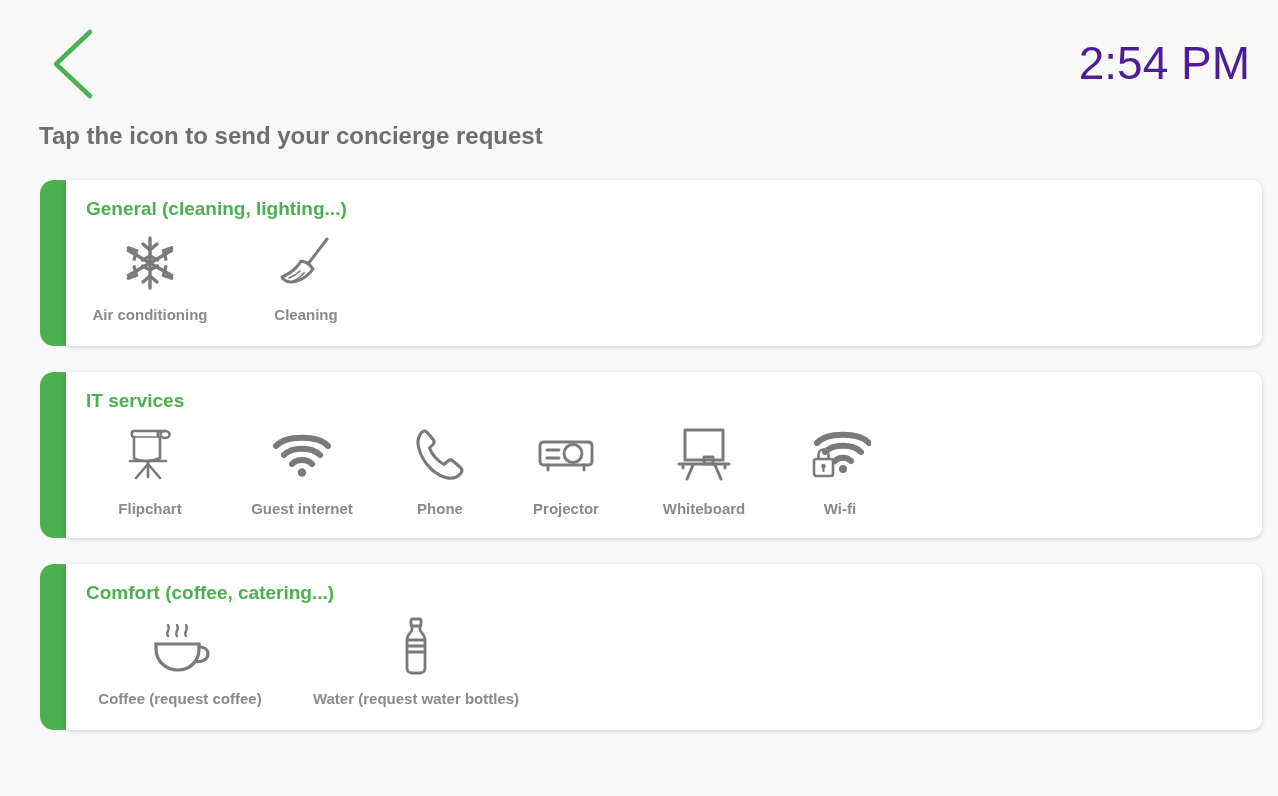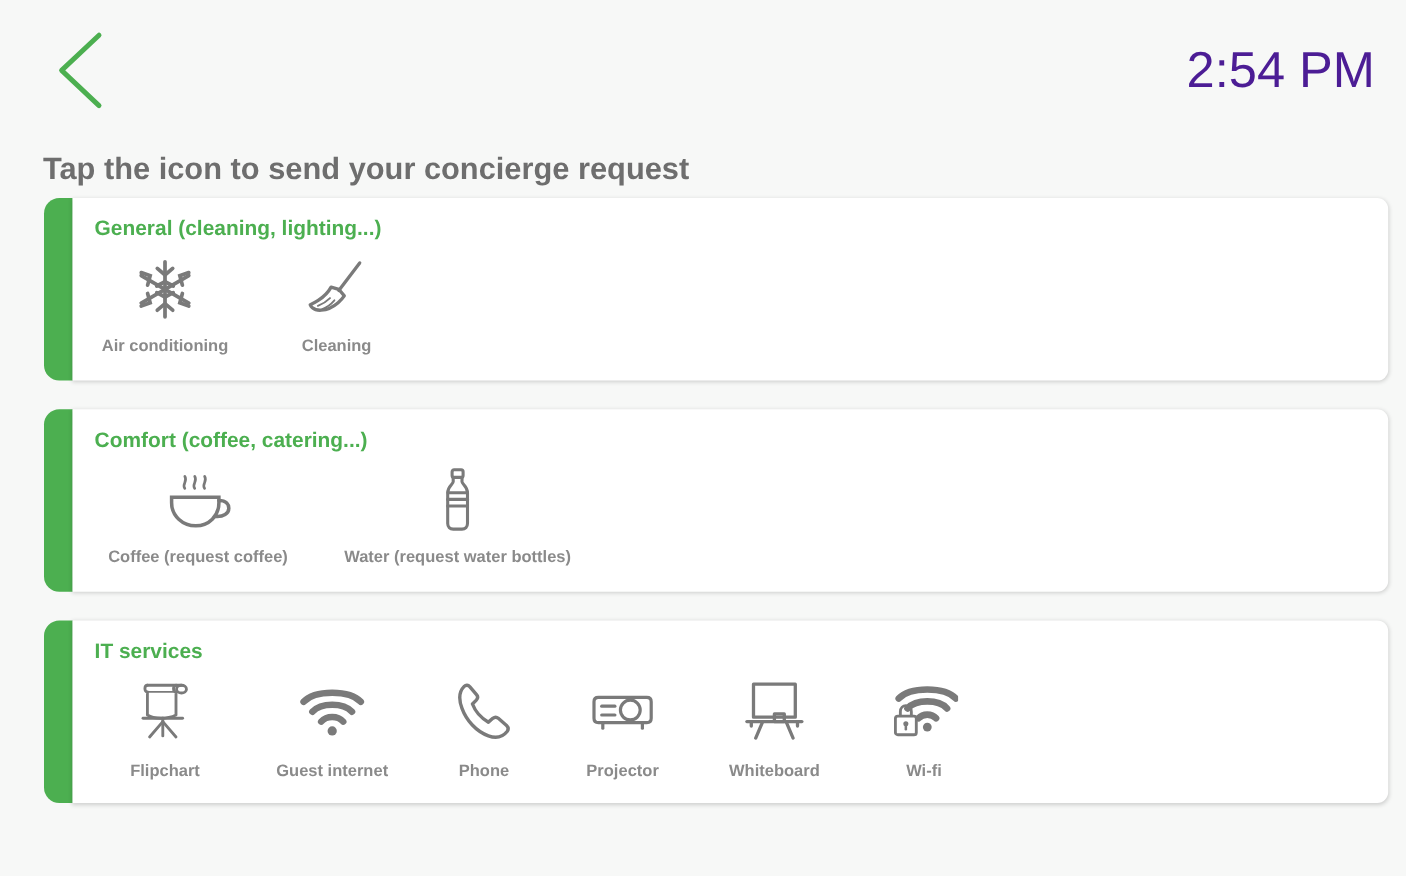--- a/index.html
+++ b/index.html
@@ -47,22 +47,22 @@
     top: 36px;
     font-size: 46px;
     font-weight: normal;
     color: #4c1d95;
   }
 
   
   .instruction {
     position: absolute;
     left: 39px;
-    top: 138px;
-    font-size: 28px;
+    top: 122px;
+    font-size: 24px;
     font-weight: bold;
     color: #6e6e6e;
   }
 
   
   .cards {
     position: absolute;
     left: 12px;
     top: 180px;
     width: 1278px;
@@ -208,20 +208,124 @@
               </g>
             </svg>
           </div>
           <div class="item-label">Cleaning</div>
         </div>
 
       </div>
     </div>
   </div>
 
+  <div class="card card-it">
+    <div class="card-accent"></div>
+    <div class="card-body">
+      <div class="card-title">IT services</div>
+      <div class="items">
+
+        <div class="item">
+          <div class="item-icon">
+            <svg width="56" height="60" viewBox="0 0 56 60">
+              <g fill="none" stroke="#7a7a7a" stroke-width="2.6" stroke-linecap="round" stroke-linejoin="round">
+                <path d="M12,7 L43,7"></path>
+                <ellipse cx="43" cy="10.5" rx="4.5" ry="3.5"></ellipse>
+                <path d="M12,7 C9,7 9,13 12,13 L12,34 C18,38 30,38 38,34 L38,13 C35,13 35,7 38,7"></path>
+                <path d="M12,13 L38,13" stroke-width="1.6"></path>
+                <line x1="8" y1="37" x2="44" y2="37"></line>
+                <line x1="26" y1="37" x2="26" y2="53"></line>
+                <line x1="26" y1="40" x2="14" y2="54"></line>
+                <line x1="26" y1="40" x2="38" y2="54"></line>
+              </g>
+            </svg>
+          </div>
+          <div class="item-label">Flipchart</div>
+        </div>
+
+        <div class="item">
+          <div class="item-icon">
+            <svg width="62" height="52" viewBox="0 0 62 52">
+              <g fill="none" stroke="#7a7a7a" stroke-linecap="round">
+                <path d="M5,18 C15,7 47,7 57,18" stroke-width="6"></path>
+                <path d="M13,27 C21,18.5 41,18.5 49,27" stroke-width="6"></path>
+                <path d="M21,36 C26,30.5 36,30.5 41,36" stroke-width="6"></path>
+              </g>
+              <circle cx="31" cy="44.5" r="4.2" fill="#7a7a7a"></circle>
+            </svg>
+          </div>
+          <div class="item-label">Guest internet</div>
+        </div>
+
+        <div class="item">
+          <div class="item-icon">
+            <svg width="54" height="58" viewBox="0 0 54 58">
+              <path d="M9,7 C4,12 4,19 7,27 C11,38 20,48 31,52 C38,54.5 44,53 48,48 C49.5,46 49,44 47.5,42.5 L40,36 C38.5,34.7 36.5,34.8 35,36 L31,39.5 C24,35.5 19,29.5 16.5,23 L20,19.5 C21.4,18 21.5,16 20.2,14.5 L14,7.2 C12.6,5.7 10.6,5.4 9,7 Z" fill="none" stroke="#7a7a7a" stroke-width="3.1" stroke-linejoin="round"></path>
+            </svg>
+          </div>
+          <div class="item-label">Phone</div>
+        </div>
+
+        <div class="item">
+          <div class="item-icon">
+            <svg width="62" height="48" viewBox="0 0 62 48">
+              <g fill="none" stroke="#7a7a7a" stroke-width="2.9" stroke-linecap="round" stroke-linejoin="round">
+                <path d="M5,16 C5,13.5 6.5,12 9,12 L53,12 C55.5,12 57,13.5 57,16 L57,31 C57,33.5 55.5,35 53,35 L9,35 C6.5,35 5,33.5 5,31 Z"></path>
+                <circle cx="38" cy="23.5" r="9"></circle>
+                <line x1="12" y1="20" x2="24" y2="20"></line>
+                <line x1="12" y1="28" x2="24" y2="28"></line>
+                <line x1="13" y1="35" x2="13" y2="40"></line>
+                <line x1="49" y1="35" x2="49" y2="40"></line>
+              </g>
+            </svg>
+          </div>
+          <div class="item-label">Projector</div>
+        </div>
+
+        <div class="item">
+          <div class="item-icon">
+            <svg width="60" height="60" viewBox="0 0 60 60">
+              <g fill="none" stroke="#7a7a7a" stroke-width="3" stroke-linecap="round" stroke-linejoin="round">
+                <rect x="11" y="6" width="38" height="30"></rect>
+                <line x1="5" y1="40" x2="55" y2="40"></line>
+                <rect x="30" y="33" width="9" height="7"></rect>
+                <line x1="9" y1="40" x2="9" y2="44"></line>
+                <line x1="51" y1="40" x2="51" y2="44"></line>
+                <line x1="19" y1="41" x2="13" y2="55"></line>
+                <line x1="41" y1="41" x2="47" y2="55"></line>
+              </g>
+            </svg>
+          </div>
+          <div class="item-label">Whiteboard</div>
+        </div>
+
+        <div class="item">
+          <div class="item-icon">
+            <svg width="62" height="54" viewBox="0 0 62 54">
+              <g fill="none" stroke="#7a7a7a" stroke-linecap="round">
+                <path d="M8,16 C18,5 50,5 60,16" stroke-width="6"></path>
+                <path d="M16,25 C24,16.5 44,16.5 52,25" stroke-width="6"></path>
+                <path d="M26,34 C30,29.5 38,29.5 42,34" stroke-width="6"></path>
+              </g>
+              <circle cx="34" cy="42" r="4" fill="#7a7a7a"></circle>
+              <g fill="none" stroke="#7a7a7a" stroke-width="2.6" stroke-linejoin="round">
+                <rect x="5" y="32" width="19" height="17" rx="2.2" fill="#ffffff"></rect>
+                <path d="M9.5,32 L9.5,28 C9.5,24.5 12,22.5 14.5,22.5 C17,22.5 19.5,24.5 19.5,28 L19.5,32"></path>
+              </g>
+              <circle cx="14.5" cy="39" r="2.3" fill="#7a7a7a"></circle>
+              <line x1="14.5" y1="39" x2="14.5" y2="44" stroke="#7a7a7a" stroke-width="2.3" stroke-linecap="round"></line>
+            </svg>
+          </div>
+          <div class="item-label">Wi-fi</div>
+        </div>
+
+      </div>
+    </div>
+  </div>
+
   <div class="card card-comfort">
     <div class="card-accent"></div>
     <div class="card-body">
       <div class="card-title">Comfort (coffee, catering...)</div>
       <div class="items">
 
         <div class="item">
           <div class="item-icon">
             <svg width="68" height="62" viewBox="0 0 68 62">
               <g fill="none" stroke="#7a7a7a" stroke-linecap="round">
@@ -252,117 +356,13 @@
               </g>
             </svg>
           </div>
           <div class="item-label">Water (request water bottles)</div>
         </div>
 
       </div>
     </div>
   </div>
 
-  <div class="card card-it">
-    <div class="card-accent"></div>
-    <div class="card-body">
-      <div class="card-title">IT services</div>
-      <div class="items">
-
-        <div class="item">
-          <div class="item-icon">
-            <svg width="56" height="60" viewBox="0 0 56 60">
-              <g fill="none" stroke="#7a7a7a" stroke-width="2.6" stroke-linecap="round" stroke-linejoin="round">
-                <path d="M12,7 L43,7"></path>
-                <ellipse cx="43" cy="10.5" rx="4.5" ry="3.5"></ellipse>
-                <path d="M12,7 C9,7 9,13 12,13 L12,34 C18,38 30,38 38,34 L38,13 C35,13 35,7 38,7"></path>
-                <path d="M12,13 L38,13" stroke-width="1.6"></path>
-                <line x1="8" y1="37" x2="44" y2="37"></line>
-                <line x1="26" y1="37" x2="26" y2="53"></line>
-                <line x1="26" y1="40" x2="14" y2="54"></line>
-                <line x1="26" y1="40" x2="38" y2="54"></line>
-              </g>
-            </svg>
-          </div>
-          <div class="item-label">Flipchart</div>
-        </div>
-
-        <div class="item">
-          <div class="item-icon">
-            <svg width="62" height="52" viewBox="0 0 62 52">
-              <g fill="none" stroke="#7a7a7a" stroke-linecap="round">
-                <path d="M5,18 C15,7 47,7 57,18" stroke-width="6"></path>
-                <path d="M13,27 C21,18.5 41,18.5 49,27" stroke-width="6"></path>
-                <path d="M21,36 C26,30.5 36,30.5 41,36" stroke-width="6"></path>
-              </g>
-              <circle cx="31" cy="44.5" r="4.2" fill="#7a7a7a"></circle>
-            </svg>
-          </div>
-          <div class="item-label">Guest internet</div>
-        </div>
-
-        <div class="item">
-          <div class="item-icon">
-            <svg width="54" height="58" viewBox="0 0 54 58">
-              <path d="M9,7 C4,12 4,19 7,27 C11,38 20,48 31,52 C38,54.5 44,53 48,48 C49.5,46 49,44 47.5,42.5 L40,36 C38.5,34.7 36.5,34.8 35,36 L31,39.5 C24,35.5 19,29.5 16.5,23 L20,19.5 C21.4,18 21.5,16 20.2,14.5 L14,7.2 C12.6,5.7 10.6,5.4 9,7 Z" fill="none" stroke="#7a7a7a" stroke-width="3.1" stroke-linejoin="round"></path>
-            </svg>
-          </div>
-          <div class="item-label">Phone</div>
-        </div>
-
-        <div class="item">
-          <div class="item-icon">
-            <svg width="62" height="48" viewBox="0 0 62 48">
-              <g fill="none" stroke="#7a7a7a" stroke-width="2.9" stroke-linecap="round" stroke-linejoin="round">
-                <path d="M5,16 C5,13.5 6.5,12 9,12 L53,12 C55.5,12 57,13.5 57,16 L57,31 C57,33.5 55.5,35 53,35 L9,35 C6.5,35 5,33.5 5,31 Z"></path>
-                <circle cx="38" cy="23.5" r="9"></circle>
-                <line x1="12" y1="20" x2="24" y2="20"></line>
-                <line x1="12" y1="28" x2="24" y2="28"></line>
-                <line x1="13" y1="35" x2="13" y2="40"></line>
-                <line x1="49" y1="35" x2="49" y2="40"></line>
-              </g>
-            </svg>
-          </div>
-          <div class="item-label">Projector</div>
-        </div>
-
-        <div class="item">
-          <div class="item-icon">
-            <svg width="60" height="60" viewBox="0 0 60 60">
-              <g fill="none" stroke="#7a7a7a" stroke-width="3" stroke-linecap="round" stroke-linejoin="round">
-                <rect x="11" y="6" width="38" height="30"></rect>
-                <line x1="5" y1="40" x2="55" y2="40"></line>
-                <rect x="30" y="33" width="9" height="7"></rect>
-                <line x1="9" y1="40" x2="9" y2="44"></line>
-                <line x1="51" y1="40" x2="51" y2="44"></line>
-                <line x1="19" y1="41" x2="13" y2="55"></line>
-                <line x1="41" y1="41" x2="47" y2="55"></line>
-              </g>
-            </svg>
-          </div>
-          <div class="item-label">Whiteboard</div>
-        </div>
-
-        <div class="item">
-          <div class="item-icon">
-            <svg width="62" height="54" viewBox="0 0 62 54">
-              <g fill="none" stroke="#7a7a7a" stroke-linecap="round">
-                <path d="M8,16 C18,5 50,5 60,16" stroke-width="6"></path>
-                <path d="M16,25 C24,16.5 44,16.5 52,25" stroke-width="6"></path>
-                <path d="M26,34 C30,29.5 38,29.5 42,34" stroke-width="6"></path>
-              </g>
-              <circle cx="34" cy="42" r="4" fill="#7a7a7a"></circle>
-              <g fill="none" stroke="#7a7a7a" stroke-width="2.6" stroke-linejoin="round">
-                <rect x="5" y="32" width="19" height="17" rx="2.2" fill="#ffffff"></rect>
-                <path d="M9.5,32 L9.5,28 C9.5,24.5 12,22.5 14.5,22.5 C17,22.5 19.5,24.5 19.5,28 L19.5,32"></path>
-              </g>
-              <circle cx="14.5" cy="39" r="2.3" fill="#7a7a7a"></circle>
-              <line x1="14.5" y1="39" x2="14.5" y2="44" stroke="#7a7a7a" stroke-width="2.3" stroke-linecap="round"></line>
-            </svg>
-          </div>
-          <div class="item-label">Wi-fi</div>
-        </div>
-
-      </div>
-    </div>
-  </div>
-
 </div>
 
 </body></html>

